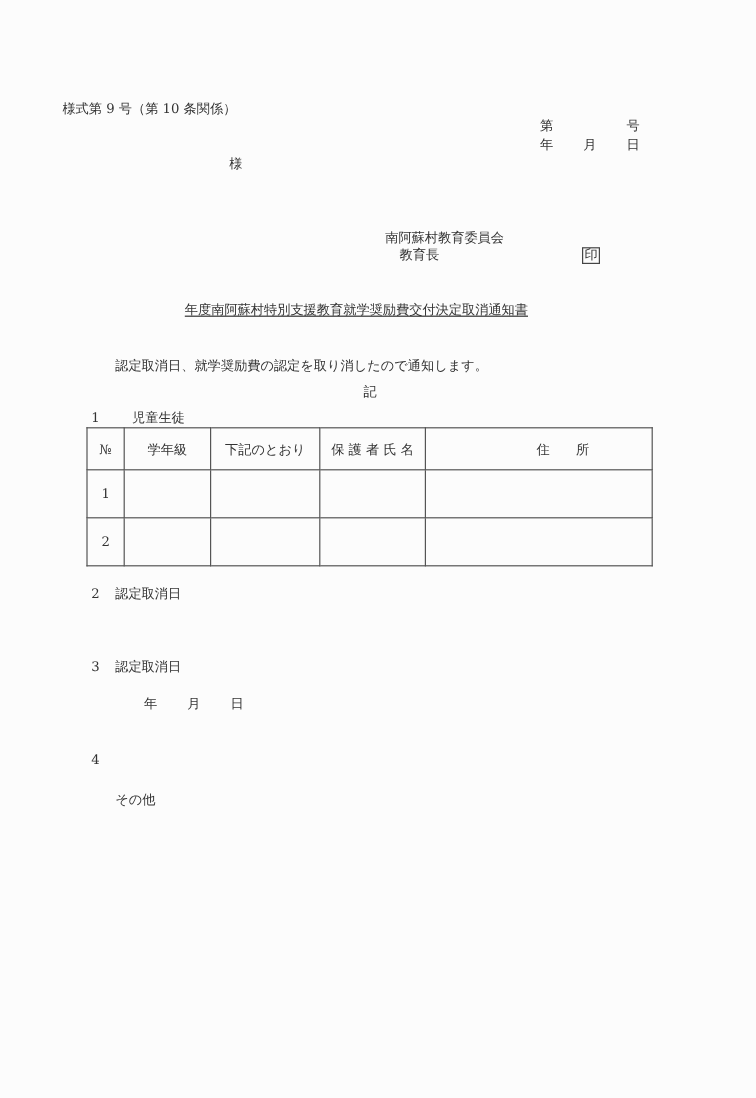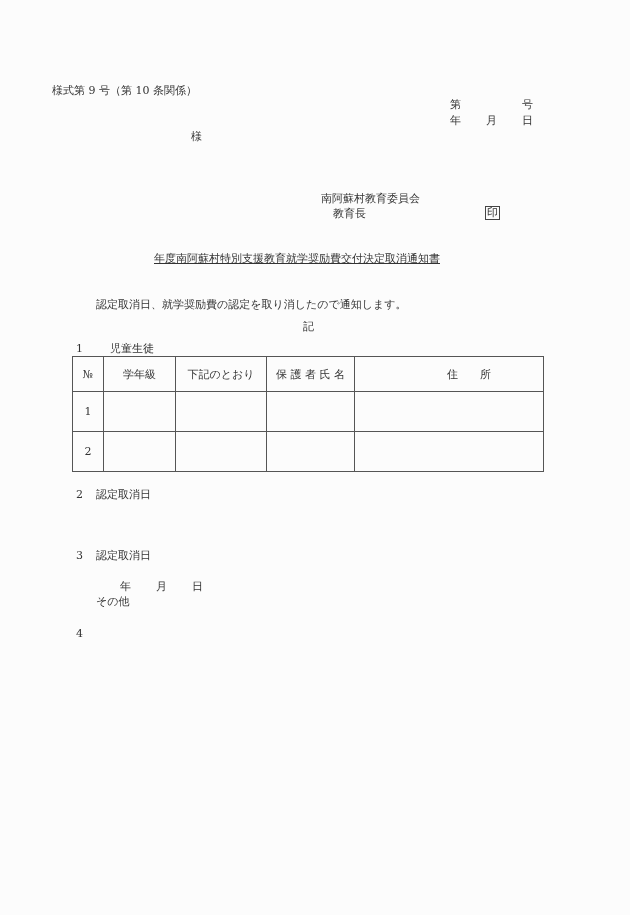--- a/index.html
+++ b/index.html
@@ -83,13 +83,13 @@
 <div class="abs" style="left:76px;top:488px;">2</div>
 <div class="abs" style="left:96px;top:488px;">認定取消日</div>
 
 <div class="abs" style="left:76px;top:549px;">3</div>
 <div class="abs" style="left:96px;top:549px;">認定取消日</div>
 <div class="abs" style="left:120px;top:580px;">年</div>
 <div class="abs" style="left:156px;top:580px;">月</div>
 <div class="abs" style="left:192px;top:580px;">日</div>
 
 <div class="abs" style="left:76px;top:627px;">4</div>
-<div class="abs" style="left:96px;top:595px;">その他</div>
+<div class="abs" style="left:96px;top:660px;">その他</div>
 
 </body></html>

